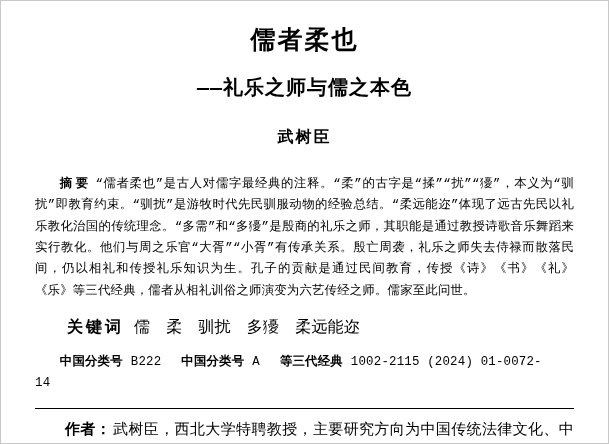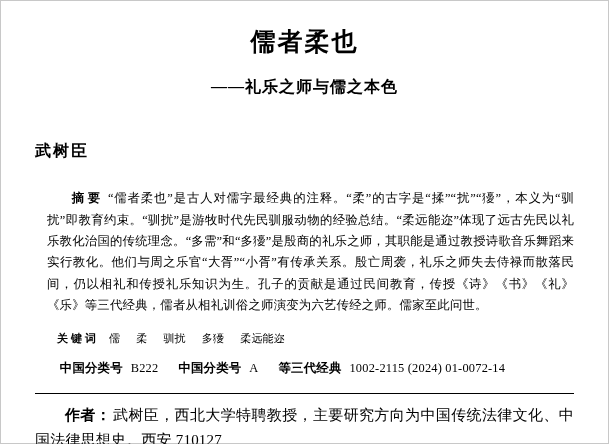--- a/index.html
+++ b/index.html
@@ -15,65 +15,65 @@
     overflow: hidden;
   }
   .page {
     position: relative;
     width: 609px;
     height: 444px;
     box-sizing: border-box;
     background: #ffffff;
     border: 1px solid #c8c8c8;
     padding: 14px 34px 10px 34px;
+    font-family: Liberation Mono, monospace;
   }
   .title {
     text-align: center;
     font-size: 25px;
     font-weight: bold;
     letter-spacing: 2px;
     margin-top: 12px;
     margin-bottom: 0;
     line-height: 1.2;
   }
   .subtitle {
     text-align: center;
-    font-size: 16px;
+    font-size: 20px;
     font-weight: bold;
     letter-spacing: 1px;
     margin-top: 20px;
     margin-bottom: 10px;
     line-height: 1.2;
   }
   .author-line {
-    text-align: left;
+    text-align: center;
     font-size: 16px;
     font-weight: bold;
     letter-spacing: 2px;
-    margin-top: 45px;
+    margin-top: 26px;
     margin-bottom: 0;
   }
   .abstract {
     margin-top: 26px;
     font-size: 12.4px;
     line-height: 1.72;
     text-align: justify;
     text-justify: inter-ideograph;
     text-indent: 2em;
     letter-spacing: 0.2px;
-    margin-left: 12px;
   }
   .abstract .lbl {
     font-weight: bold;
     letter-spacing: 3px;
     margin-right: 4px;
   }
   .keywords {
     margin-top: 13px;
-    font-size: 11px;
+    font-size: 16px;
     line-height: 1.7;
     text-indent: 2em;
     letter-spacing: 0.2px;
   }
   .keywords .lbl {
     font-weight: bold;
     letter-spacing: 3px;
     margin-right: 10px;
   }
   .kw-item {

